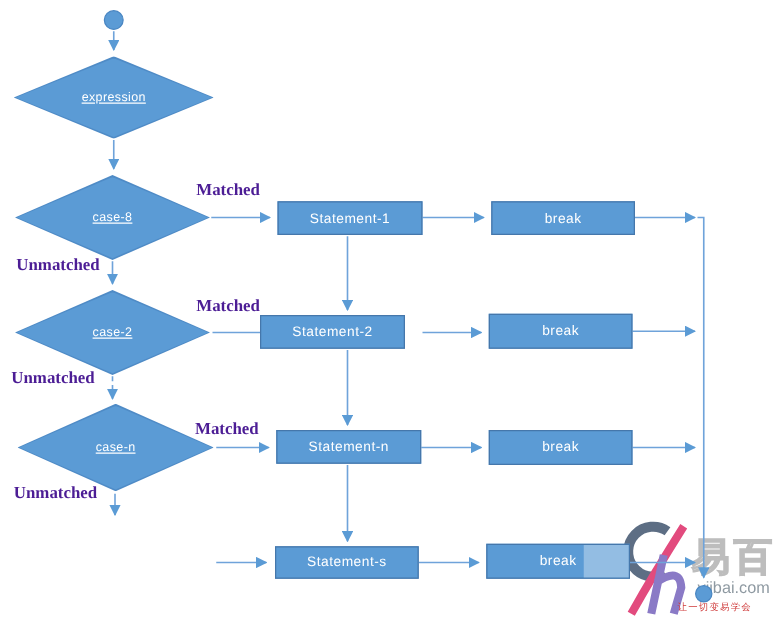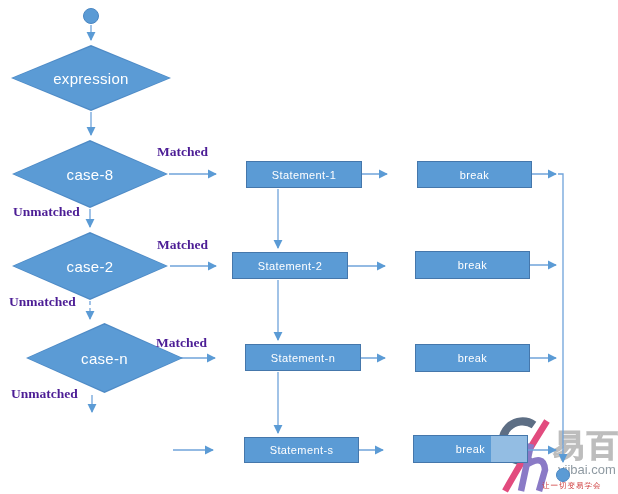--- a/index.html
+++ b/index.html
@@ -5,33 +5,33 @@
   html,body{margin:0;padding:0;background:#ffffff;}
   #stage{position:relative;width:618px;height:494px;background:#ffffff;overflow:hidden;
          font-family:"Liberation Sans",sans-serif;}
   .title{position:absolute;left:214px;top:31px;font-size:15.5px;font-weight:bold;color:#000;
          letter-spacing:0.3px;white-space:nowrap;z-index:4;}
   svg.flow{position:absolute;left:0;top:0;z-index:2;}
   .diamond{position:absolute;display:flex;align-items:center;justify-content:center;
            clip-path:polygon(50% 0%,100% 50%,50% 100%,0% 50%);background:#4f8bc6;z-index:3;}
   .diamond::after{content:"";position:absolute;inset:1.5px;clip-path:polygon(50% 0%,100% 50%,50% 100%,0% 50%);
            background:#5b9bd5;}
-  .diamond .lbl{position:relative;z-index:1;color:#fff;font-size:15px;letter-spacing:0.3px;}
+  .diamond .lbl{position:relative;z-index:1;color:#fff;font-size:10px;letter-spacing:0.3px;text-decoration:underline;}
   .box{position:absolute;background:#5b9bd5;border:1px solid #4577ab;display:flex;align-items:center;
-       justify-content:center;color:#fff;font-size:11px;letter-spacing:0.4px;z-index:3;box-sizing:border-box;margin-left:24px;}
+       justify-content:center;color:#fff;font-size:11px;letter-spacing:0.4px;z-index:3;box-sizing:border-box;}
   .box .lighten{position:absolute;right:0;top:0;bottom:0;width:36px;background:rgba(255,255,255,0.34);}
   .node-circle{position:absolute;border-radius:50%;background:#5b9bd5;border:1px solid #4a86c2;
        box-sizing:border-box;z-index:3;}
   .elabel{position:absolute;font-family:"Liberation Serif",serif;font-weight:bold;font-size:13.5px;
           color:#4c1d95;z-index:4;white-space:nowrap;}
   
   .d-expr{left:11px;top:45px;width:160px;height:66px;}
   .d-c1{left:12px;top:140px;width:156px;height:68px;}
   .d-c2{left:12px;top:232px;width:156px;height:68px;}
-  .d-cn{left:26px;top:323px;width:157px;height:70px;}
+  .d-cn{left:14px;top:323px;width:157px;height:70px;}
   .d-def{left:14px;top:416px;width:158px;height:70px;}
   .b-st1{left:222px;top:161px;width:116px;height:27px;}
   .b-st2{left:208px;top:252px;width:116px;height:27px;}
   .b-stn{left:221px;top:344px;width:116px;height:27px;}
   .b-sts{left:220px;top:437px;width:115px;height:26px;}
   .b-br1{left:393px;top:161px;width:115px;height:27px;}
   .b-br2{left:391px;top:251px;width:115px;height:28px;}
   .b-br3{left:391px;top:344px;width:115px;height:28px;}
   .b-br4{left:389px;top:435px;width:115px;height:28px;}
   .m1{left:157px;top:144px;} .m2{left:157px;top:237px;} .m3{left:156px;top:335px;}

